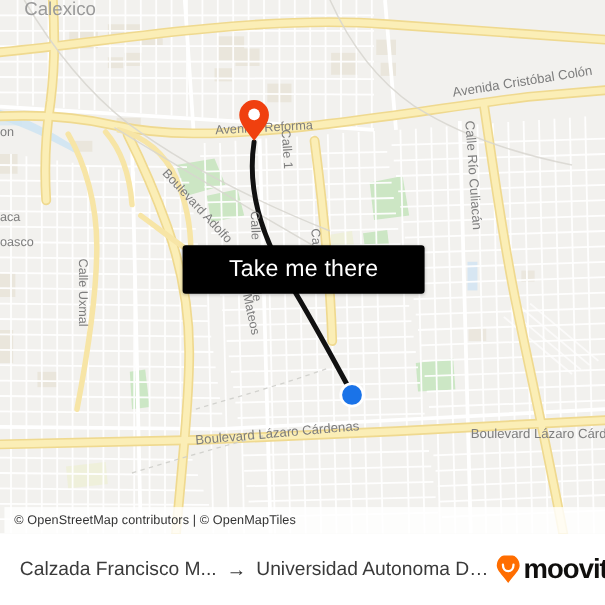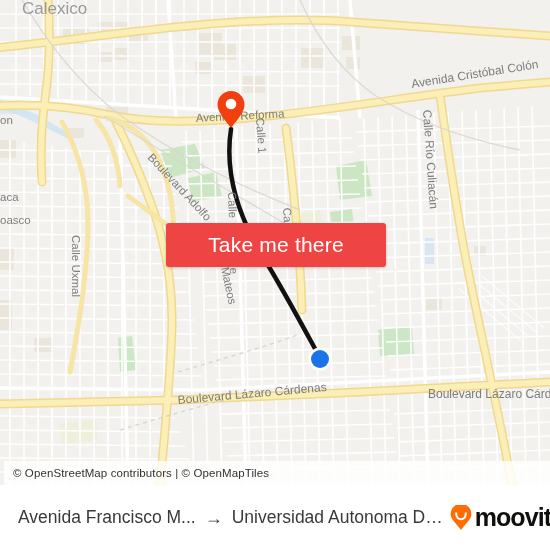--- a/index.html
+++ b/index.html
@@ -420,27 +420,27 @@
           <circle id="dot-core" r="9" fill="#1a73e8"></circle>
         </g>
 
         <g id="pin-group" transform="translate(231,128)">
           <path id="pin-body" d="M 0 0 C -7.5 -10, -13.5 -16, -13.5 -23.5 A 13.5 13.5 0 1 1 13.5 -23.5 C 13.5 -16, 7.5 -10, 0 0 Z" fill="#f0400f"></path>
           <circle id="pin-hole" cx="0" cy="-24" r="5.3" fill="#ffffff"></circle>
         </g>
       </g>
     </svg>
 
-    <button id="cta" style="background: #ef4444;">Take me there</button>
+    <button id="cta" style="background: #000000;">Take me there</button>
 
     <div id="attribution">© OpenStreetMap contributors | © OpenMapTiles</div>
   </div>
 
   <div id="bottombar">
-    <span id="trip-origin" class="trip-endpoint">Avenida Francisco M...</span>
+    <span id="trip-origin" class="trip-endpoint">Calzada Francisco M...</span>
 
     <span id="trip-arrow">→</span>
 
     <span id="trip-dest" class="trip-endpoint">Universidad Autonoma De ...</span>
 
     <span id="brand">
       <svg width="26" height="26" viewBox="0 0 26 26">
         <path id="brand-pin" d="M13 25 C 7.2 17.4, 2.6 13.6, 2.6 9.2 A 10.4 10.4 0 1 1 23.4 9.2 C 23.4 13.6, 18.8 17.4, 13 25 Z" fill="#ff6d00"></path>
         <path d="M8.2 8.4 C 8.2 12.2, 10.4 14.2, 13 14.2 C 15.6 14.2, 17.8 12.2, 17.8 8.4" fill="none" stroke="#ffffff" stroke-width="2.1" stroke-linecap="round"></path>
       </svg>

